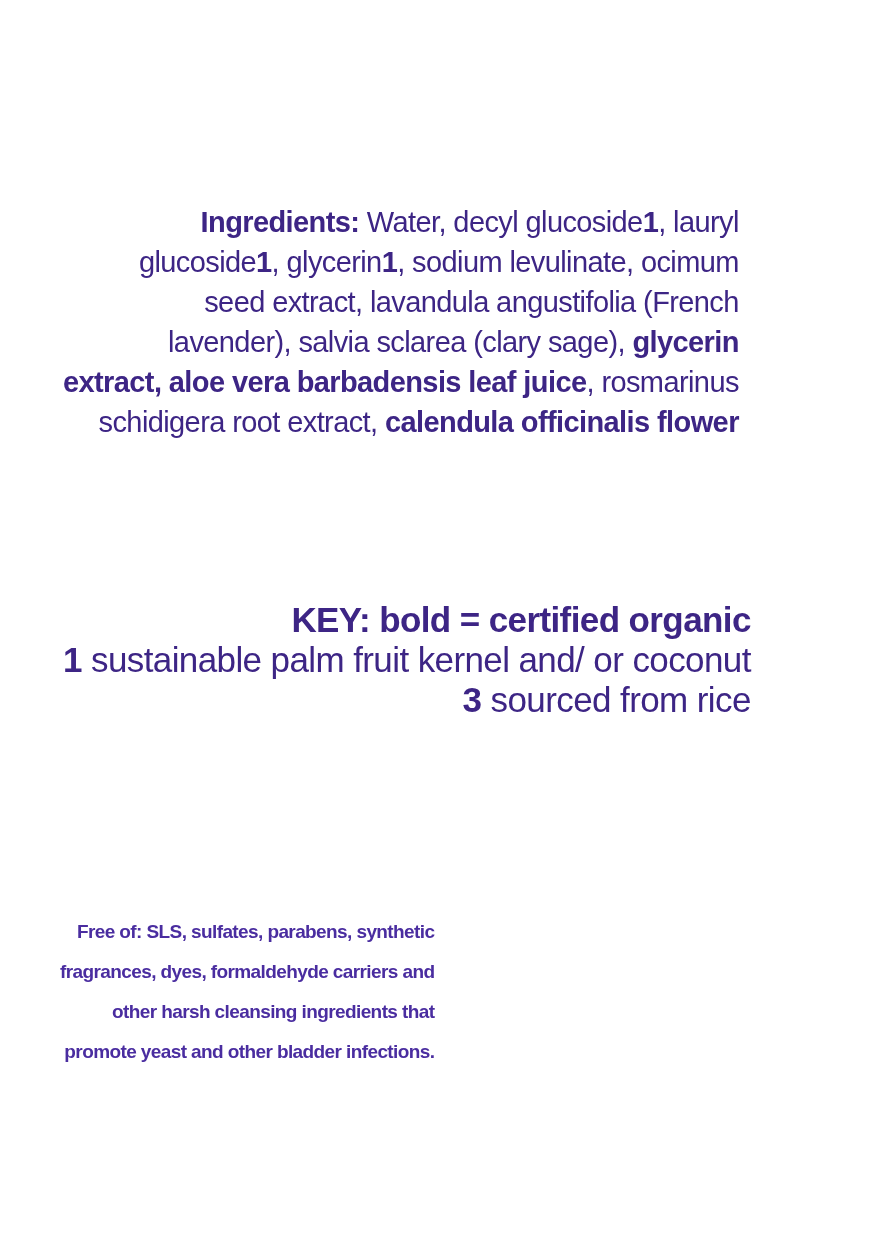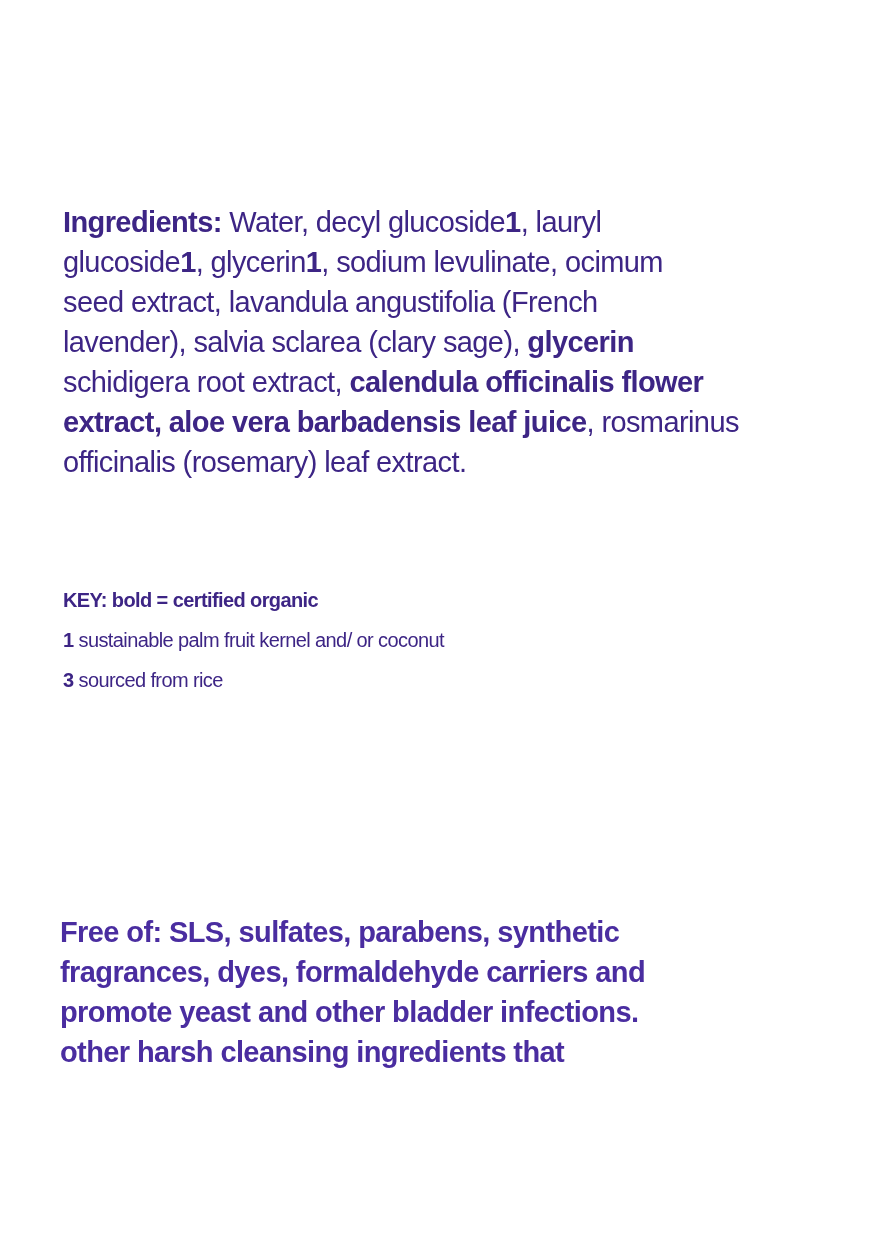--- a/index.html
+++ b/index.html
@@ -9,68 +9,67 @@
     background: var(--bg, #ffffff);
     font-family: "Liberation Sans", sans-serif;
     overflow: hidden;
   }
   .label-page {
     position: relative;
     width: 886px;
     height: 1242px;
     background: var(--bg, #ffffff);
   }
-  section { position: absolute; }
+  section { position: absolute; text-align: right; }
   .text-line {
     white-space: nowrap;
     line-height: 40px;
     letter-spacing: -0.6px;
   }
   .bold { font-weight: 700; }
 
   .ingredients-block {
     left: 63px;
     top: 202px;
     color: var(--body-color, #3d2585);
     font-size: 29px;
     font-weight: 400;
   }
   .key-block {
     left: 63px;
-    top: 580px;
+    top: 600px;
     color: var(--body-color, #3d2585);
-    font-size: 20px;
+    font-size: 35px;
     font-weight: 400;
   }
   .free-of-block {
     left: 60px;
     top: 912px;
     color: var(--free-of-color, #4a2da0);
-    font-size: 29px;
+    font-size: 19px;
   }
 </style>
 </head>
 <body>
 
 <div class="label-page">
   <section class="ingredients-block">
       <div class="text-line"><span class="bold">Ingredients: </span><span>Water, decyl glucoside</span><span class="bold">1</span><span>, lauryl</span></div>
       <div class="text-line"><span>glucoside</span><span class="bold">1</span><span>, glycerin</span><span class="bold">1</span><span>, sodium levulinate, ocimum</span></div>
       <div class="text-line"><span>seed extract, lavandula angustifolia (French</span></div>
       <div class="text-line"><span>lavender), salvia sclarea (clary sage), </span><span class="bold">glycerin</span></div>
+      <div class="text-line"><span class="bold">extract, aloe vera barbadensis leaf juice</span><span>, rosmarinus</span></div>
       <div class="text-line"><span>schidigera root extract, </span><span class="bold">calendula officinalis flower</span></div>
-      <div class="text-line"><span class="bold">extract, aloe vera barbadensis leaf juice</span><span>, rosmarinus</span></div>
-      <div class="text-line"><span>officinalis (rosemary) leaf extract.</span></div>
     </section>
 
   <section class="key-block">
       <div class="text-line"><span class="bold">KEY: bold = certified organic</span></div>
       <div class="text-line"><span class="bold">1</span><span> sustainable palm fruit kernel and/ or coconut</span></div>
       <div class="text-line"><span class="bold">3</span><span> sourced from rice</span></div>
     </section>
 
   <section class="free-of-block">
       <div class="text-line"><span class="bold">Free of: SLS, sulfates, parabens, synthetic</span></div>
       <div class="text-line"><span class="bold">fragrances, dyes, formaldehyde carriers and</span></div>
+      <div class="text-line"><span class="bold">other harsh cleansing ingredients that</span></div>
       <div class="text-line"><span class="bold">promote yeast and other bladder infections.</span></div>
-      <div class="text-line"><span class="bold">other harsh cleansing ingredients that</span></div>
     </section>
 </div>
 
 </body></html>

